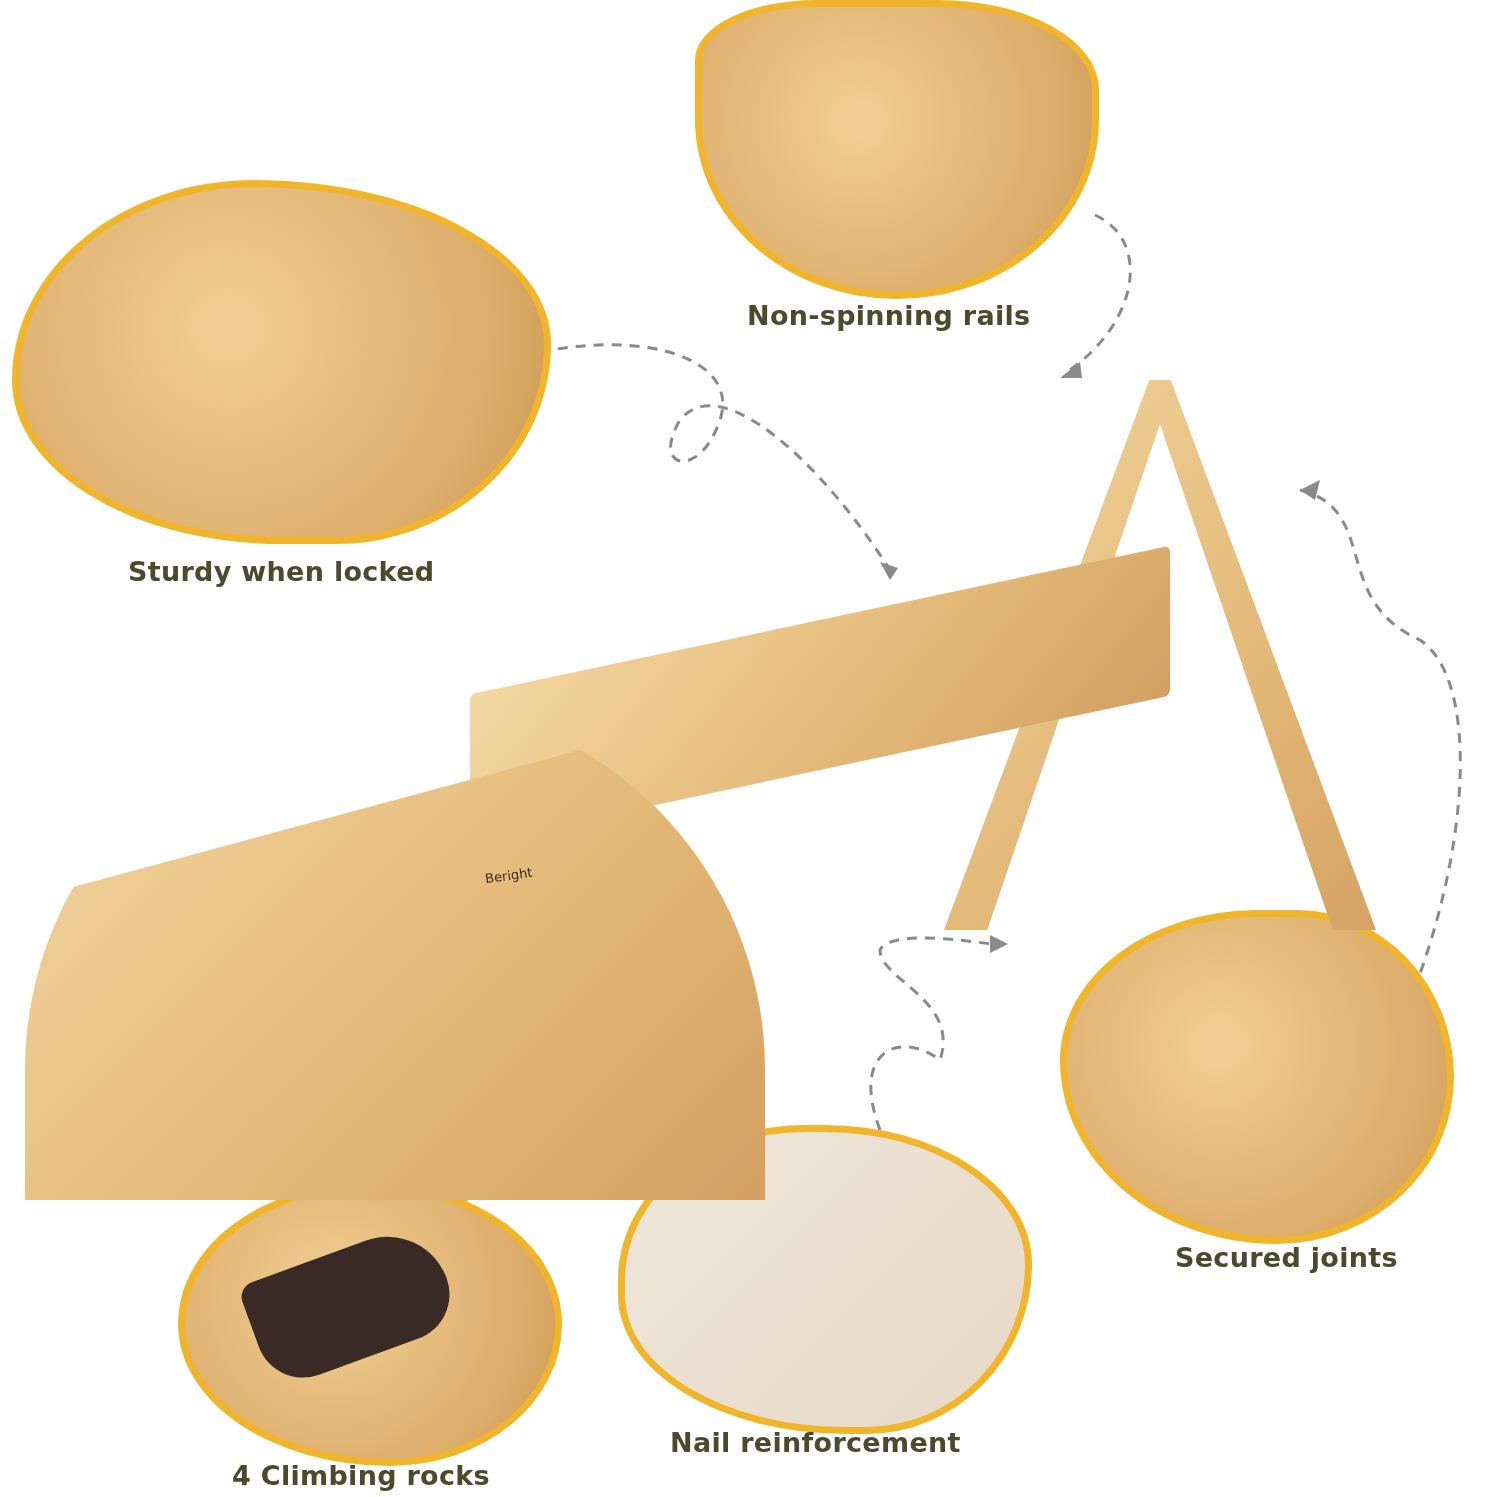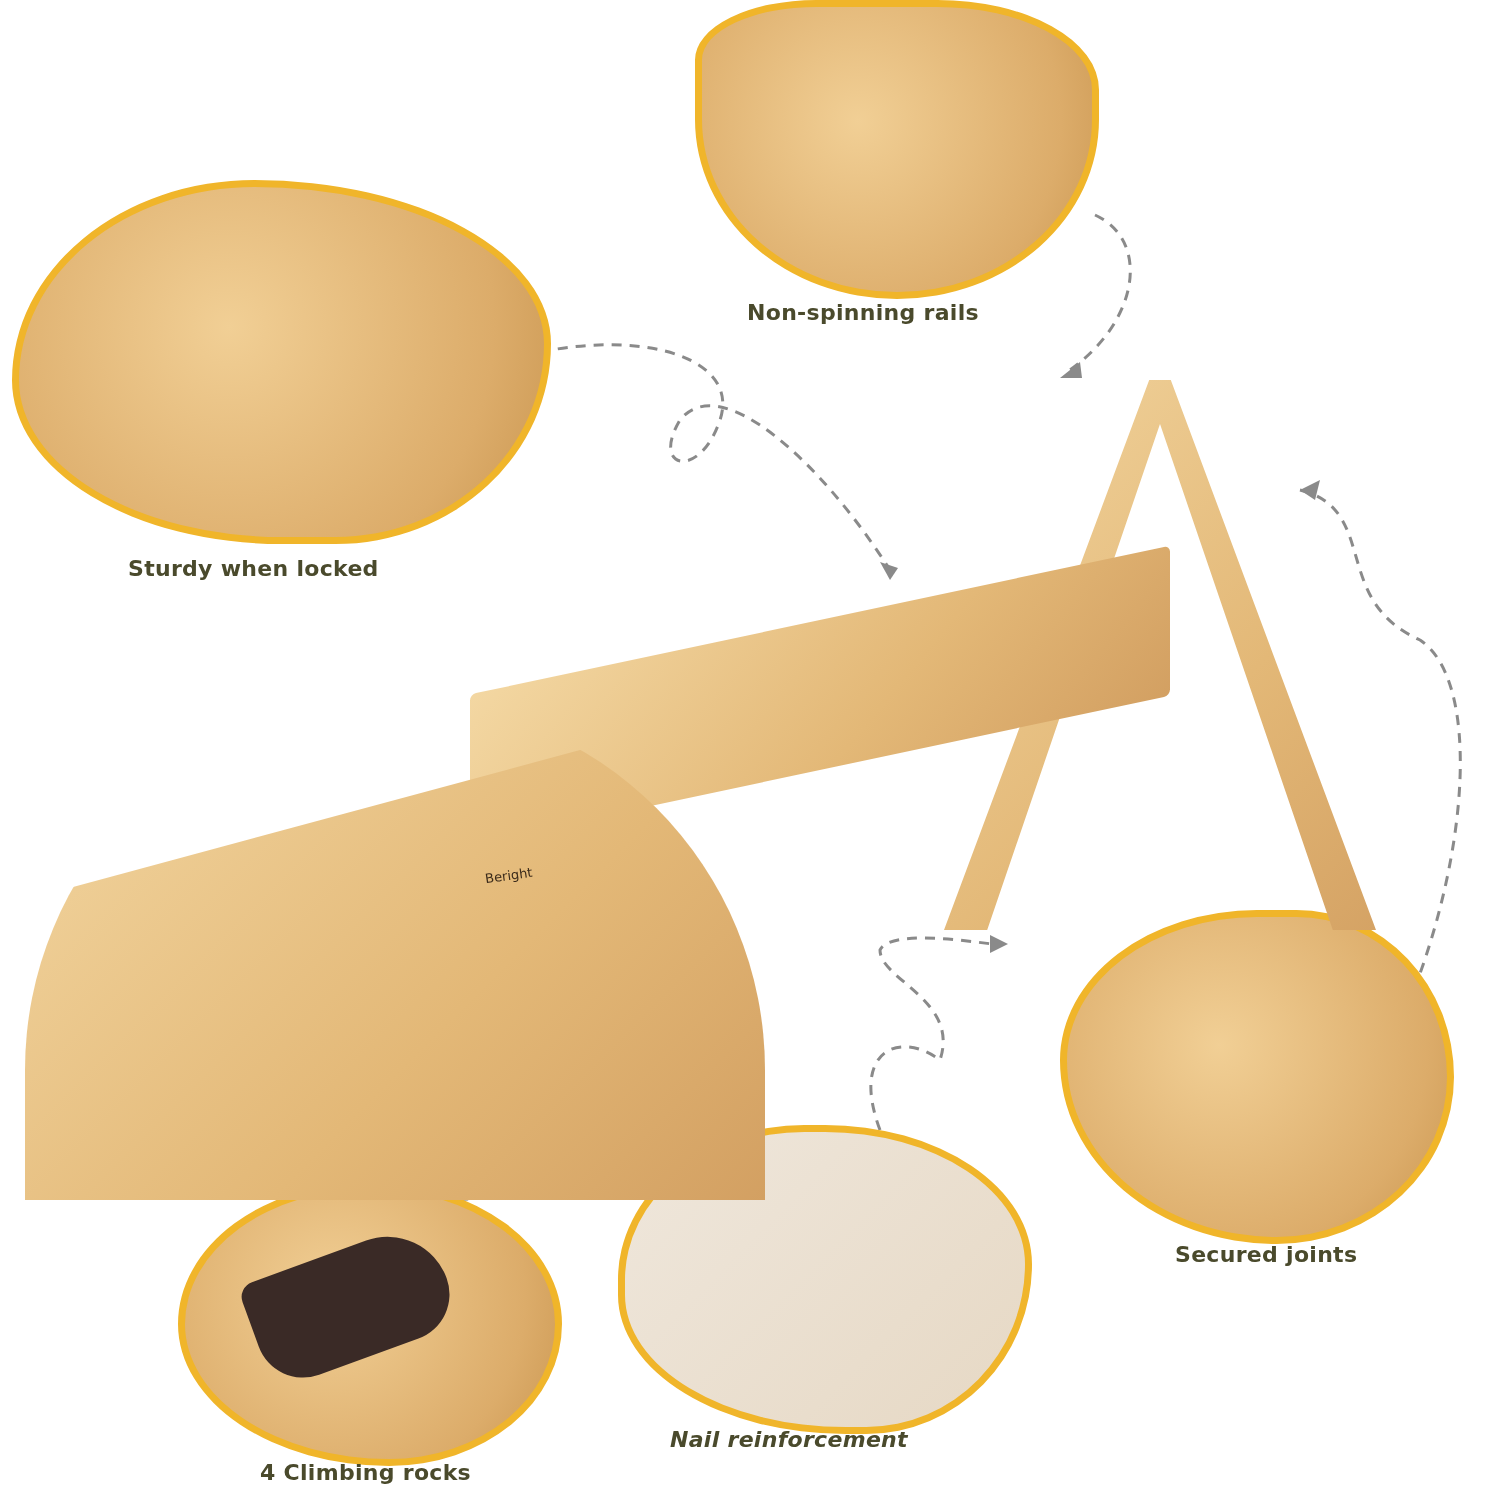--- a/index.html
+++ b/index.html
@@ -1,17 +1,17 @@
 <!DOCTYPE html>
 <html><head>
 <meta charset="utf-8">
 <style>
   html,body{margin:0;padding:0;background:#fff;}
   body{width:1497px;height:1497px;position:relative;overflow:hidden;font-family:"DejaVu Sans",sans-serif;}
-  .label{position:absolute;font-weight:bold;color:#4a4a2c;font-size:22px;letter-spacing:0.3px;white-space:nowrap;}
+  .label{position:absolute;font-weight:bold;color:#4a4a2c;font-size:27px;letter-spacing:0.3px;white-space:nowrap;}
   .bubble{position:absolute;overflow:hidden;border:7px solid #f0b52a;background:radial-gradient(circle at 40% 40%,#f1cf95,#dcac6a 70%,#c9954f);}
   .wood{background:linear-gradient(135deg,#f3d7a2,#e3b877 60%,#d3a062);}
   svg{position:absolute;left:0;top:0;}
 </style>
 </head>
 <body>
 
 <svg width="1497" height="1497">
   <g fill="none" stroke="#8a8a8a" stroke-width="3" stroke-dasharray="10,8">
     <path d="M540 352 C650 330, 740 360, 720 420 C700 480, 650 470, 680 420 C720 370, 820 460, 890 570"></path>
@@ -45,14 +45,14 @@
 
 <div style="position:absolute;left:25px;top:700px;width:740px;height:500px;">
   <div class="wood" style="position:absolute;left:0;top:0;width:740px;height:500px;border-radius:370px 370px 0 0;clip-path:polygon(0 40%,100% 0,100% 100%,0 100%);"></div>
 </div>
 
 <div style="position:absolute;left:485px;top:868px;font-size:13px;color:#3a2a1a;transform:rotate(-8deg);">Beright</div>
 
 <div class="label" style="left:128px;top:556px;">Sturdy when locked</div>
 <div class="label" style="left:747px;top:300px;">Non-spinning rails</div>
 <div class="label" style="left:1130px;top:1242px;margin-left:45px;">Secured joints</div>
-<div class="label" style="left:670px;top:1427px;font-style:italic;">Nail reinforcement</div>
-<div class="label" style="left:232px;top:1460px;margin-left:28px;">4 Climbing rocks</div>
+<div class="label" style="left:670px;top:1427px;">Nail reinforcement</div>
+<div class="label" style="left:232px;top:1460px;">4 Climbing rocks</div>
 
 </body></html>

